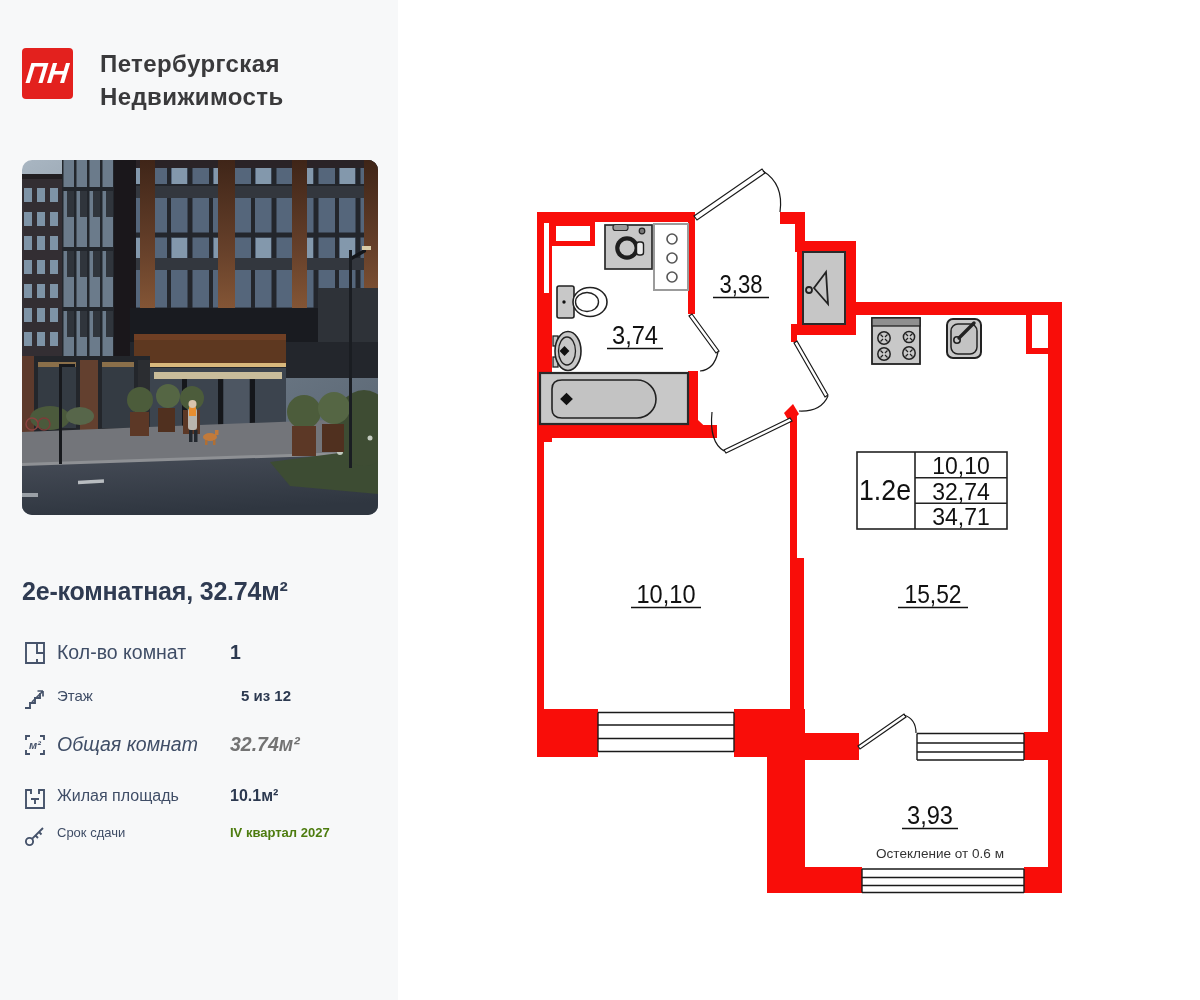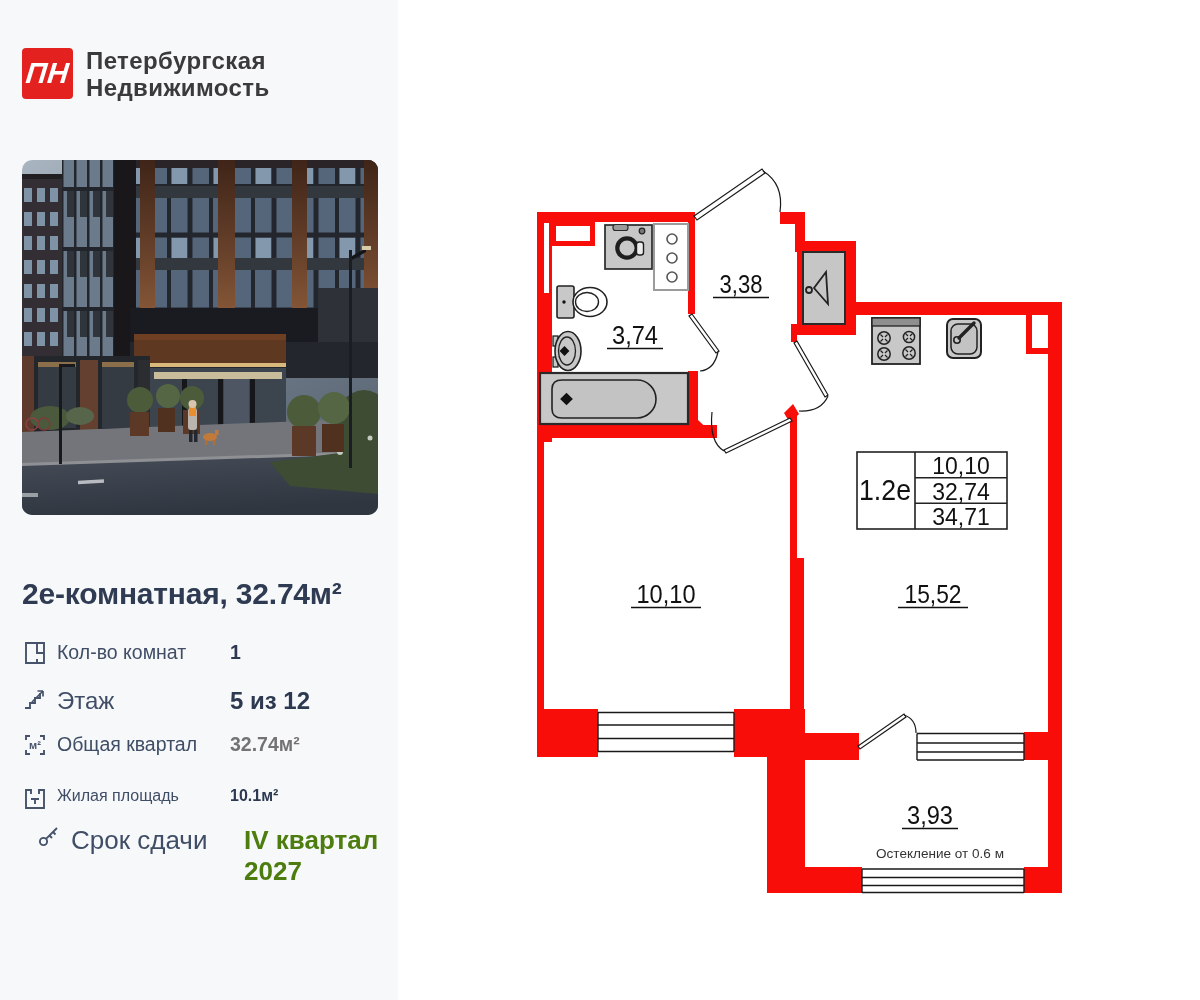--- a/index.html
+++ b/index.html
@@ -8,21 +8,21 @@
 </style>
 </head>
 <body>
 
 <div class="abs" style="left:0;top:0;width:398px;height:1000px;background:#f7f8f9;"></div>
 
 <div class="abs" style="left:22px;top:48px;width:51px;height:51px;background:#e3211e;border-radius:4px;overflow:hidden;">
   <div style="font-weight:bold;font-style:italic;color:#ffffff;font-size:29px;letter-spacing:0.5px;text-align:center;line-height:51px;transform:skewX(-6deg);">ПН</div>
 </div>
 
-<div class="abs" style="left:86px;top:47px;font-size:24px;line-height:27px;font-weight:bold;color:#3a3a3c;letter-spacing:0.4px;">Петербургская<br>Недвижимость</div>
+<div class="abs" style="left:100px;top:47px;font-size:24px;line-height:33px;font-weight:bold;color:#3a3a3c;letter-spacing:0.4px;">Петербургская<br>Недвижимость</div>
 
 <div class="abs" style="left:22px;top:160px;width:356px;height:355px;border-radius:10px;overflow:hidden;">
 <svg width="356" height="355" viewBox="0 0 356 355">
   <defs>
     <linearGradient id="skyg" x1="0" y1="0" x2="0.6" y2="1">
       <stop offset="0" stop-color="#a9b6c2"></stop>
           <stop offset="0.5" stop-color="#75828f"></stop>
           <stop offset="1" stop-color="#5c6875"></stop>
     </linearGradient>
     <linearGradient id="glassg" x1="0" y1="0" x2="0" y2="1">
@@ -146,60 +146,60 @@
   <rect x="167" y="270" width="3.5" height="12" fill="#23282e"></rect>
   <rect x="172" y="270" width="3.5" height="12" fill="#23282e"></rect>
 
   <ellipse cx="188" cy="277" rx="7" ry="4" fill="#c27a3a"></ellipse>
   <rect x="193" y="270" width="3.5" height="5" fill="#c27a3a"></rect>
   <rect x="183" y="280" width="2.5" height="5" fill="#b06f34"></rect>
   <rect x="191" y="280" width="2.5" height="5" fill="#b06f34"></rect>
 </svg>
 </div>
 
-<div class="abs" style="left:22px;top:577px;font-size:30px;font-weight:bold;color:#2f3b52;letter-spacing:-0.2px;">2е-комнатная, 32.74м²</div>
+<div class="abs" style="left:22px;top:577px;font-size:25px;font-weight:bold;color:#2f3b52;letter-spacing:-0.2px;">2е-комнатная, 32.74м²</div>
 
 <div class="abs" style="left:22px;top:640px;width:360px;height:26px;color:#3f4d66;font-size:19.5px;">
   <svg class="abs" style="left:0;top:0" width="26" height="26" viewBox="0 0 26 26" fill="none" stroke="#46536b" stroke-width="1.9">
     <path d="M4 3 H22 V23 H4 Z"></path>
       <path d="M15 3 V13 H22"></path>
       <path d="M15 19 V23"></path>
   </svg>
   <span class="abs" style="left:35px;top:1px;text-align:center;">Кол-во комнат</span>
   <span class="abs" style="left:208px;top:1px;font-weight:bold;color:#2c3950;">1</span>
 </div>
 
-<div class="abs" style="left:22px;top:686px;width:360px;height:26px;color:#3f4d66;font-size:24px;">
+<div class="abs" style="left:22px;top:686px;width:360px;height:26px;color:#3f4d66;font-size:15px;">
   <svg class="abs" style="left:0;top:0" width="26" height="26" viewBox="0 0 26 26" fill="none" stroke="#46536b" stroke-width="1.9">
     <path d="M3 22 H8 V17 H13 V12 H18 V7"></path>
       <path d="M10 16 L21 5 M21 5 H15.5 M21 5 V10.5" stroke-width="1.7"></path>
   </svg>
   <span class="abs" style="left:35px;top:1px;">Этаж</span>
-  <span class="abs" style="left:208px;top:1px;font-weight:bold;color:#2c3950;">5 из 12</span>
-</div>
-
-<div class="abs" style="left:22px;top:732px;width:360px;height:26px;color:#3f4d66;font-size:19.5px;">
+  <span class="abs" style="left:219px;top:1px;font-weight:bold;color:#2c3950;">5 из 12</span>
+</div>
+
+<div class="abs" style="left:22px;top:732px;width:360px;height:26px;color:#3f4d66;font-size:19.5px;font-style:italic;">
   <svg class="abs" style="left:0;top:0" width="26" height="26" viewBox="0 0 26 26" fill="none" stroke="#46536b" stroke-width="1.9">
     <path d="M8 4 H4 V8 M18 4 H22 V8 M8 22 H4 V18 M18 22 H22 V18"></path>
     <text x="13" y="17" fill="#46536b" stroke="none" font-size="11" font-weight="bold" text-anchor="middle" font-family="Liberation Sans">м²</text>
   </svg>
-  <span class="abs" style="left:35px;top:1px;">Общая квартал</span>
+  <span class="abs" style="left:35px;top:1px;">Общая комнат</span>
   <span class="abs" style="left:208px;top:1px;font-weight:bold;color:#737373;">32.74м²</span>
 </div>
 
 <div class="abs" style="left:22px;top:786px;width:360px;height:26px;color:#3f4d66;font-size:16px;">
   <svg class="abs" style="left:0;top:0" width="26" height="26" viewBox="0 0 26 26" fill="none" stroke="#46536b" stroke-width="1.9">
     <path d="M4 8 V22 H22 V8 M4 8 V4 H9 V8 M22 8 V4 H17 V8"></path>
       <path d="M9 13 H17 M13 13 V18"></path>
   </svg>
   <span class="abs" style="left:35px;top:1px;">Жилая площадь</span>
   <span class="abs" style="left:208px;top:1px;font-weight:bold;color:#2c3950;">10.1м²</span>
 </div>
 
-<div class="abs" style="left:36px;top:824px;width:360px;height:26px;color:#3f4d66;font-size:26px;text-decoration:underline;">
+<div class="abs" style="left:22px;top:824px;width:360px;height:26px;color:#3f4d66;font-size:13px;text-decoration:underline;">
   <svg class="abs" style="left:0;top:0" width="26" height="26" viewBox="0 0 26 26" fill="none" stroke="#46536b" stroke-width="1.9">
     <circle cx="7.5" cy="17.5" r="3.6"></circle>
       <path d="M10.3 14.7 L21 4 M17 8 L19.5 10.5 M13.5 11.5 L16 14"></path>
   </svg>
   <span class="abs" style="left:35px;top:1px;">Срок сдачи</span>
   <span class="abs" style="left:208px;top:1px;font-weight:bold;color:#4d7c0f;">IV квартал 2027</span>
 </div>
 
 <svg class="abs" style="left:0;top:0" width="1200" height="1000" viewBox="0 0 1200 1000">
 

